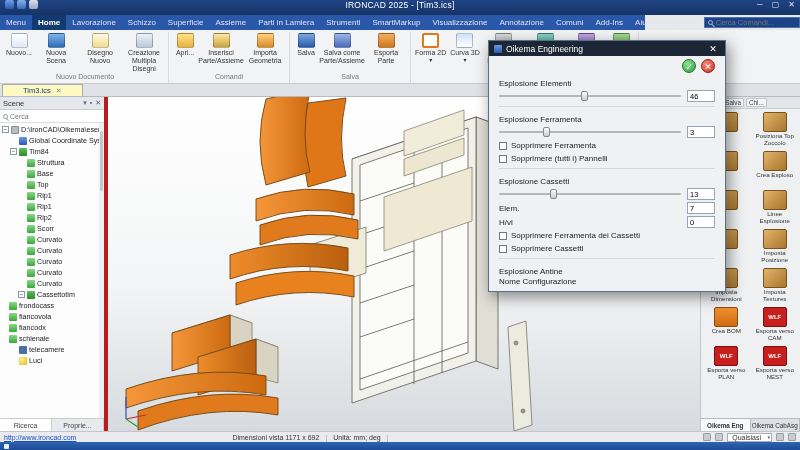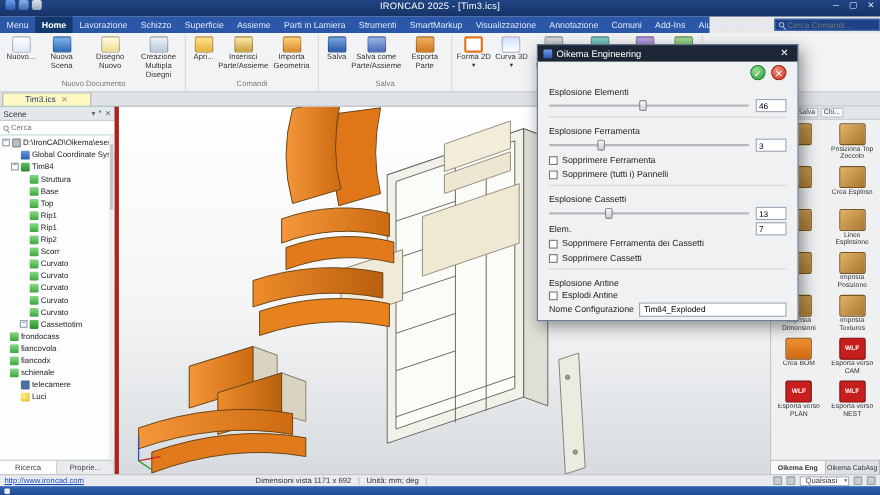--- a/index.html
+++ b/index.html
@@ -603,39 +603,38 @@
       <div class="slider">
           <div class="track"></div>
           <div class="thumb" style="left:28%"></div>
         </div>
       <input class="numbox" value="13" style="">
     </div>
     <div class="minirow">
         <span>Elem.</span>
         <input class="numbox" value="7" style="">
       </div>
+    <div class="minirow">
+        <span>H/vl</span>
+        <input class="numbox" value="0" style="">
+      </div>
     <div class="cbrow">
         <span class="cbx"></span>
         <span>Sopprimere Ferramenta dei Cassetti</span>
       </div>
     <div class="cbrow">
         <span class="cbx"></span>
         <span>Sopprimere Cassetti</span>
       </div>
     <div class="sep"></div>
 
     <div class="dlbl">Esplosione Antine</div>
-    <div class="cbrow">
-        <span class="cbx"></span>
-        <span>Esplodi Antine</span>
-      </div>
 
     <div class="namerow">
       <span>Nome Configurazione</span>
-      <input value="Tim84_Exploded" style="">
     </div>
   </div>
 </div>
 
 <div class="statusbar">
   <span class="link">http://www.ironcad.com</span>
   <span class="sb-mid">Dimensioni vista 1171 x 692</span>
   <span class="sb-sep">|</span>
   <span>Unità: mm; deg</span>
   <span class="sb-sep">|</span>

